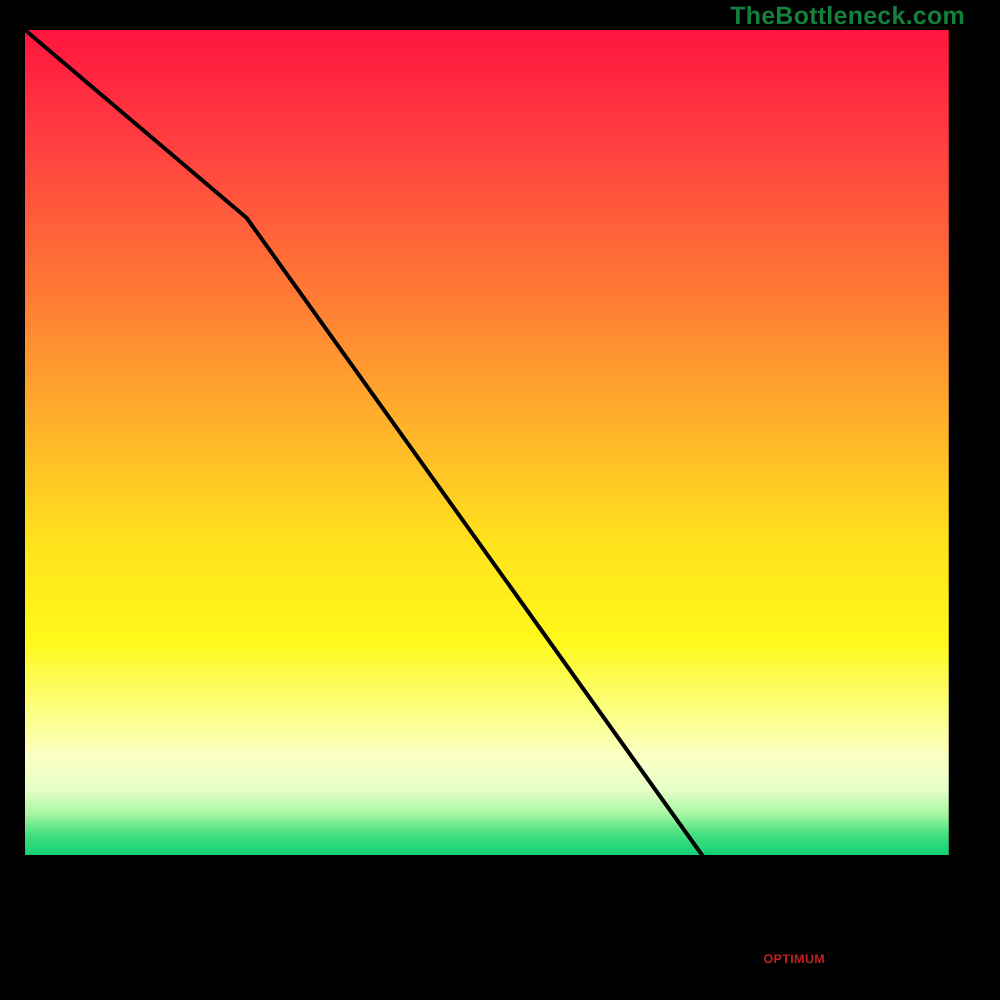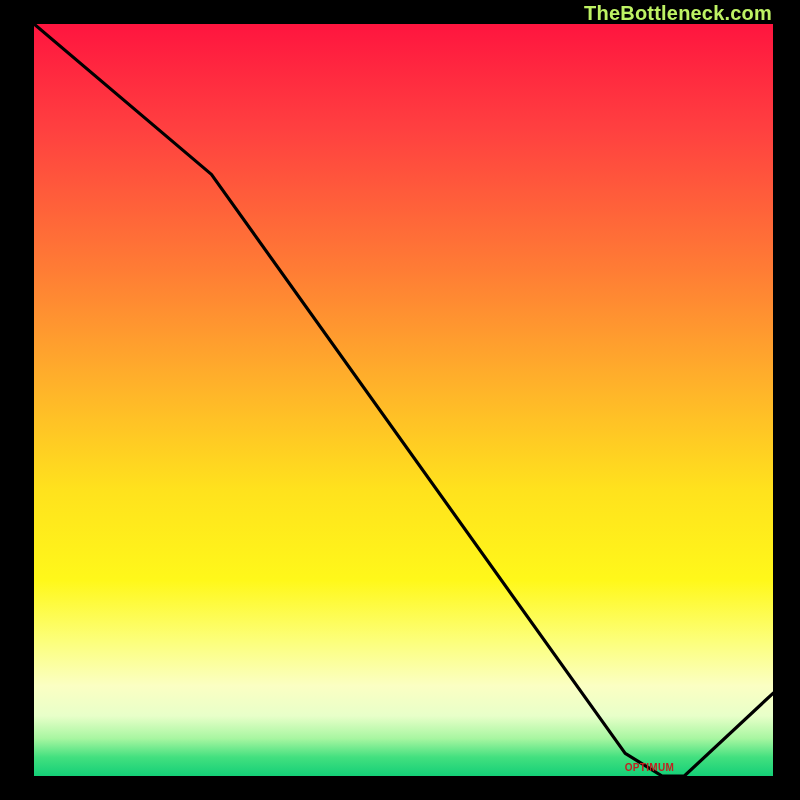--- a/index.html
+++ b/index.html
@@ -18,24 +18,24 @@
   .plot-outer {
     position: absolute;
     left: 0;
     top: 0;
     width: 800px;
     height: 800px;
     background: #000;
   }
   .plot-area {
     position: absolute;
-    left: 34px;
+    left: 20px;
     top: 24px;
     width: 739px;
-    height: 752px;
+    height: 660px;
     background: linear-gradient(
       to bottom,
       #ff153f 0%,
       #ff4040 14%,
       #ff7a35 32%,
       #ffb22a 48%,
       #ffe21d 62%,
       #fff81a 74%,
       #fcff7a 82%,
       #fbffc3 88%,
@@ -49,21 +49,21 @@
     position: absolute;
     left: 0;
     top: 0;
     width: 739px;
     height: 752px;
   }
   .watermark {
     position: absolute;
     top: 2px;
     right: 28px;
-    color: #bef264;
+    color: #15803d;
     font-size: 20px;
     font-weight: 600;
     letter-spacing: 0.2px;
   }
   .line-label {
     position: absolute;
     color: #c22020;
     font-size: 10px;
     font-weight: 700;
     letter-spacing: 0.3px;

